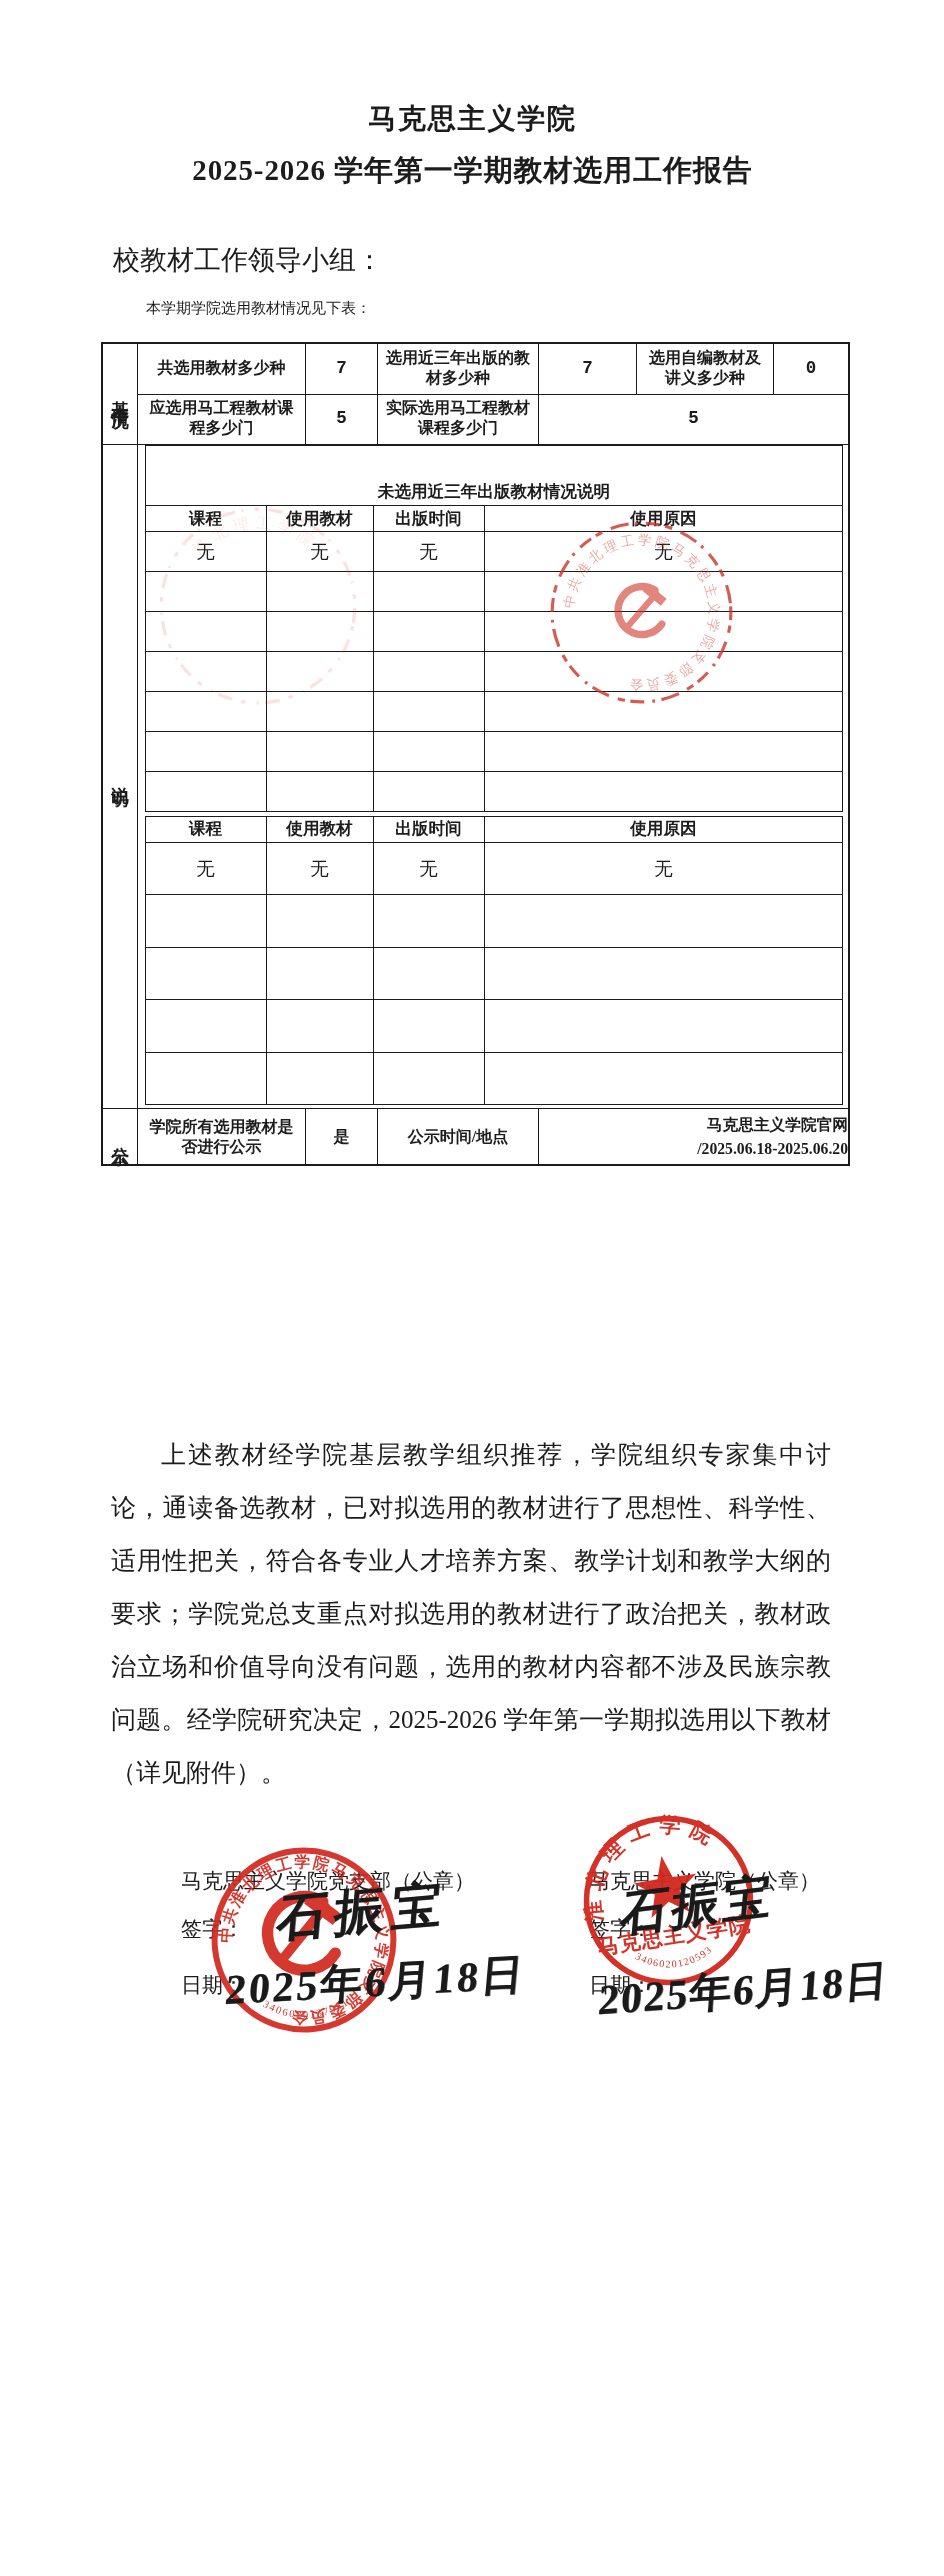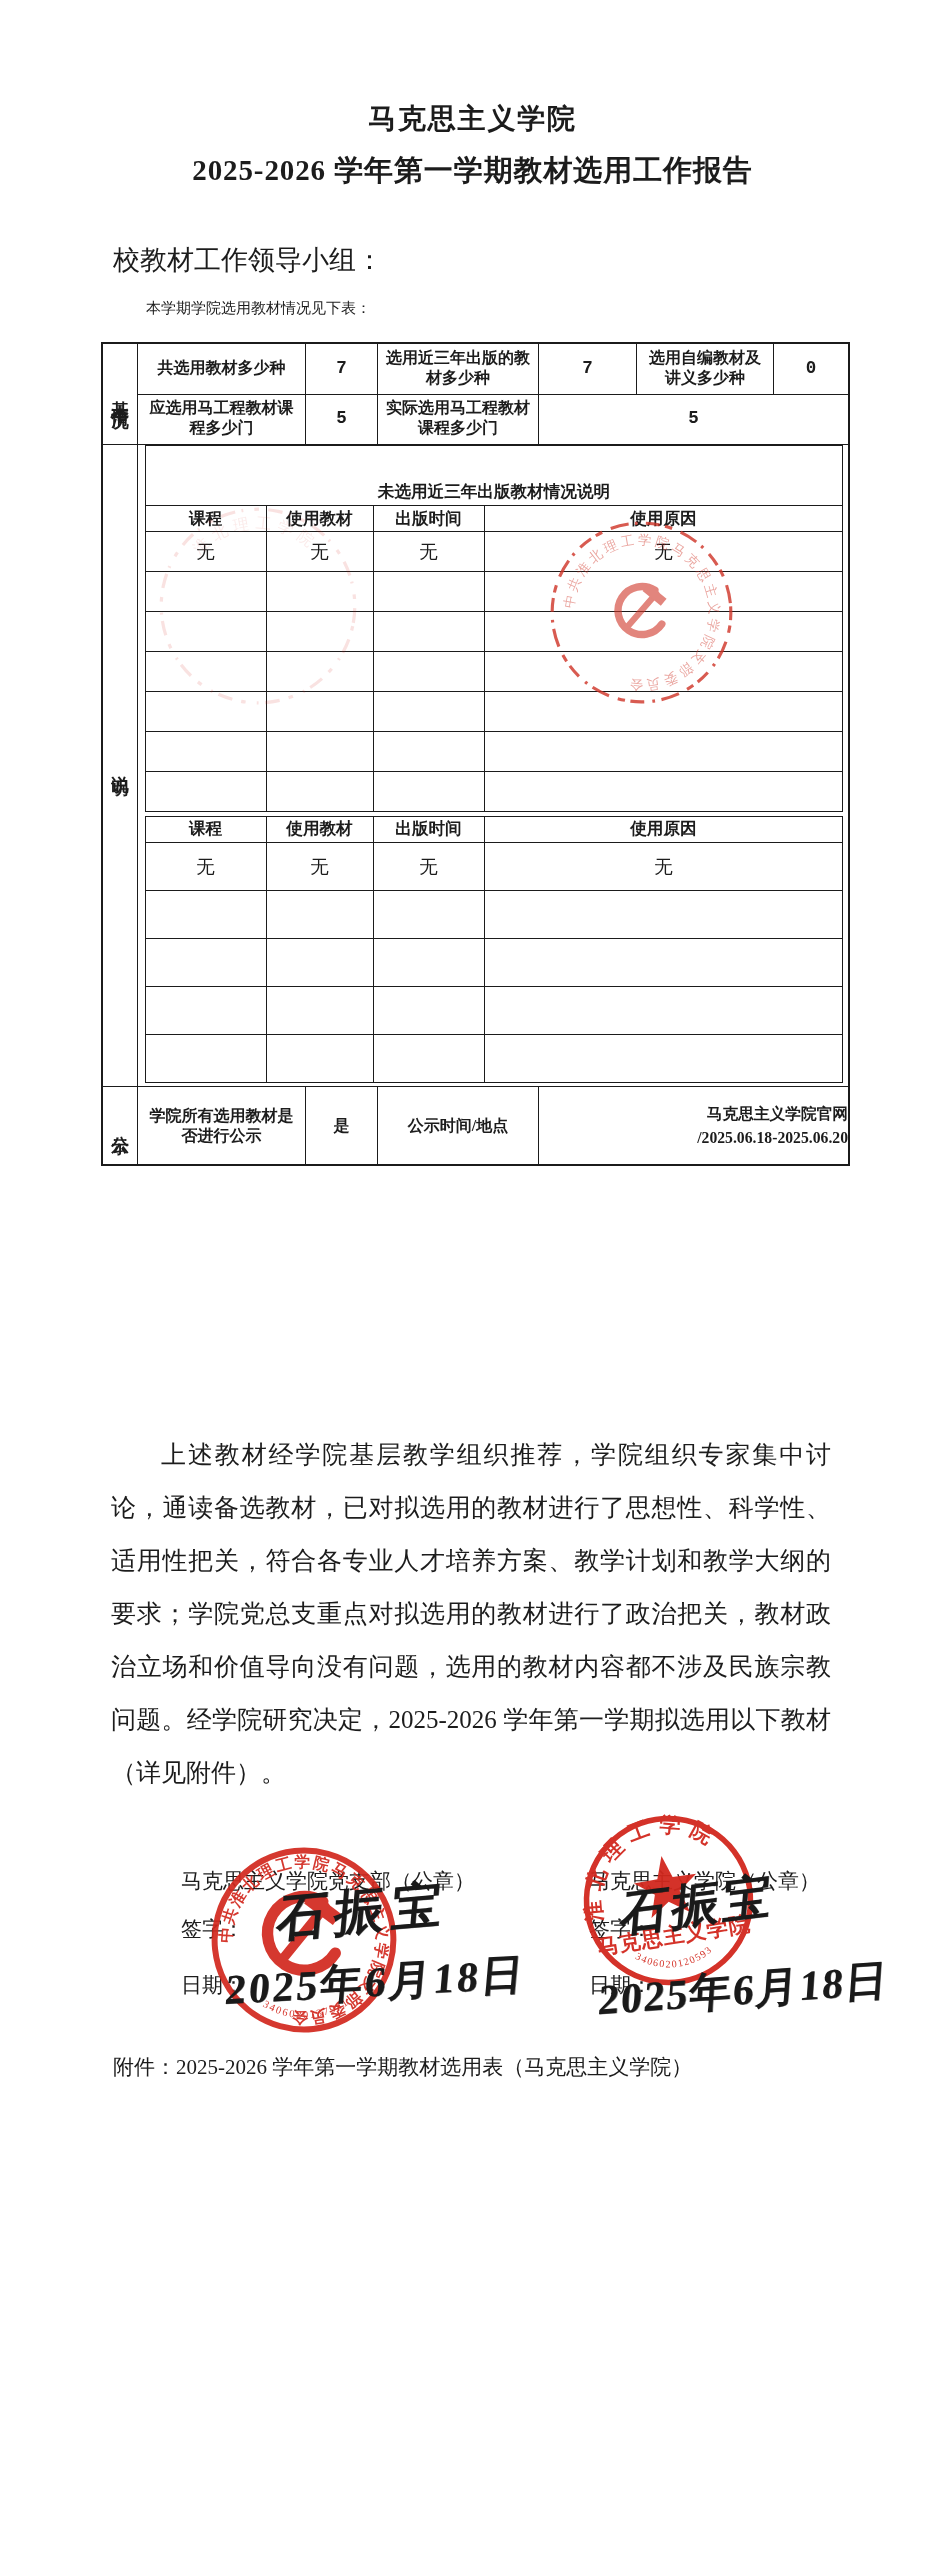--- a/index.html
+++ b/index.html
@@ -16,21 +16,21 @@
   .lead-in    { position:absolute; left:146px; top:299px; font-size:15px; }
 
   
   .doc-table {
     position:absolute; left:101px; top:342px; width:749px; height:824px;
     border:2.3px solid #1b1b1b; display:flex; flex-direction:column; background:transparent;
   }
   .tgroup { display:flex; }
   .tgroup-basic { height:101px; border-bottom:1.7px solid #1b1b1b; }
   .tgroup-note  { flex:1; }
-  .tgroup-pub   { height:78px; border-top:1.7px solid #1b1b1b; }
+  .tgroup-pub   { height:56px; border-top:1.7px solid #1b1b1b; }
   .glabel {
     width:35px; border-right:1.7px solid #1b1b1b; display:flex; align-items:center; justify-content:center;
     font-size:17.5px; font-weight:700; writing-mode:vertical-rl; text-orientation:upright; letter-spacing:3.7px;
   }
   .basic-rows { flex:1; display:flex; flex-direction:column;font-family:Liberation Mono, monospace; }
   .brow { flex:1; display:flex; }
   .brow-first { border-bottom:1.5px solid #1b1b1b; }
   .bcell {
     display:flex; align-items:center; justify-content:center; text-align:center;
     border-right:1.5px solid #1b1b1b; font-size:16px; font-weight:600; line-height:1.25; padding:0 7.4px;
@@ -247,21 +247,20 @@
   <div class="sig-label sign-left">签字：</div>
   <div class="sig-label sign-right">签字：</div>
   <div class="sig-label date-left">日期：</div>
   <div class="sig-label date-right">日期：</div>
 
   <div class="hw hw-name-left">石振宝</div>
   <div class="hw hw-name-right">石振宝</div>
   <div class="hw hw-date-left">2025年6月18日</div>
   <div class="hw hw-date-right">2025年6月18日</div>
 
-  <div class="attachment">附件：2025-2026 学年第一学期教材选用表（马克思主义学院）</div>
 
   <svg class="seal seal-table-left" viewBox="0 0 230 230">
     <circle cx="115" cy="115" r="105" fill="none" stroke="#d2281e" stroke-width="3.5" stroke-dasharray="5 10 16 7 2 12"></circle>
     <defs>
         <path id="ftl" d="M 115,115 m -84,0 a 84,84 0 1,1 168,0 a 84,84 0 1,1 -168,0"></path>
       </defs>
     <text font-size="17" fill="#d2281e" letter-spacing="6" opacity=".7">
       <textPath href="#ftl" startOffset="8%">淮北理工学院</textPath>
     </text>
   </svg>

